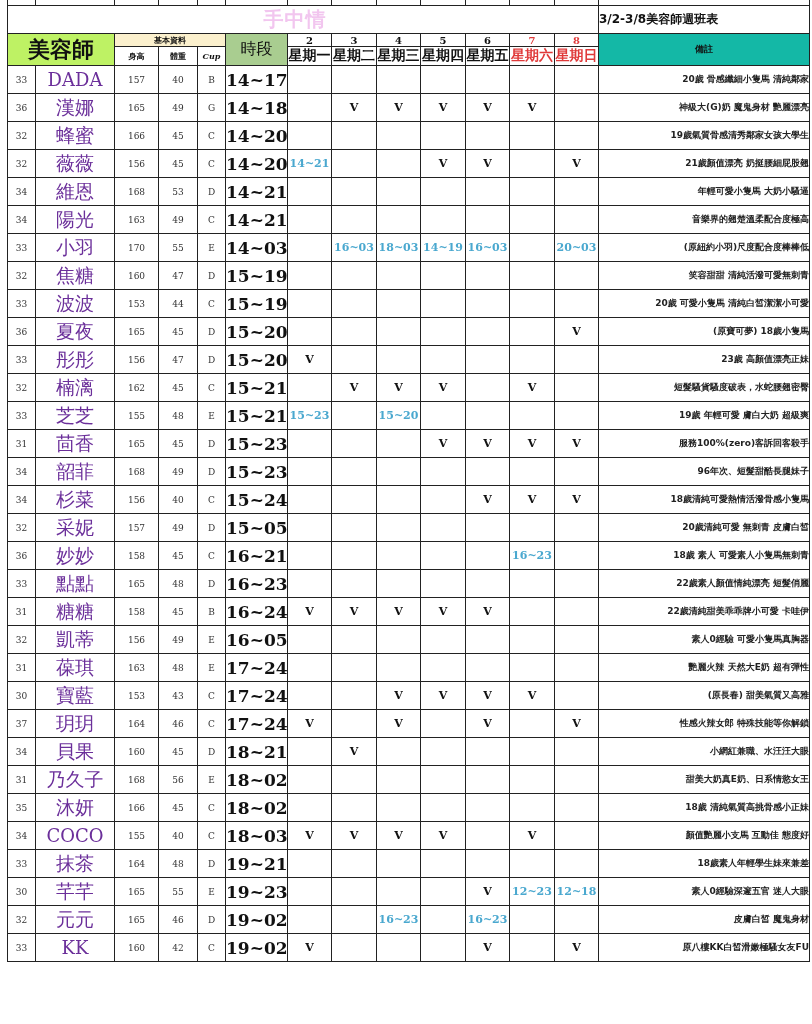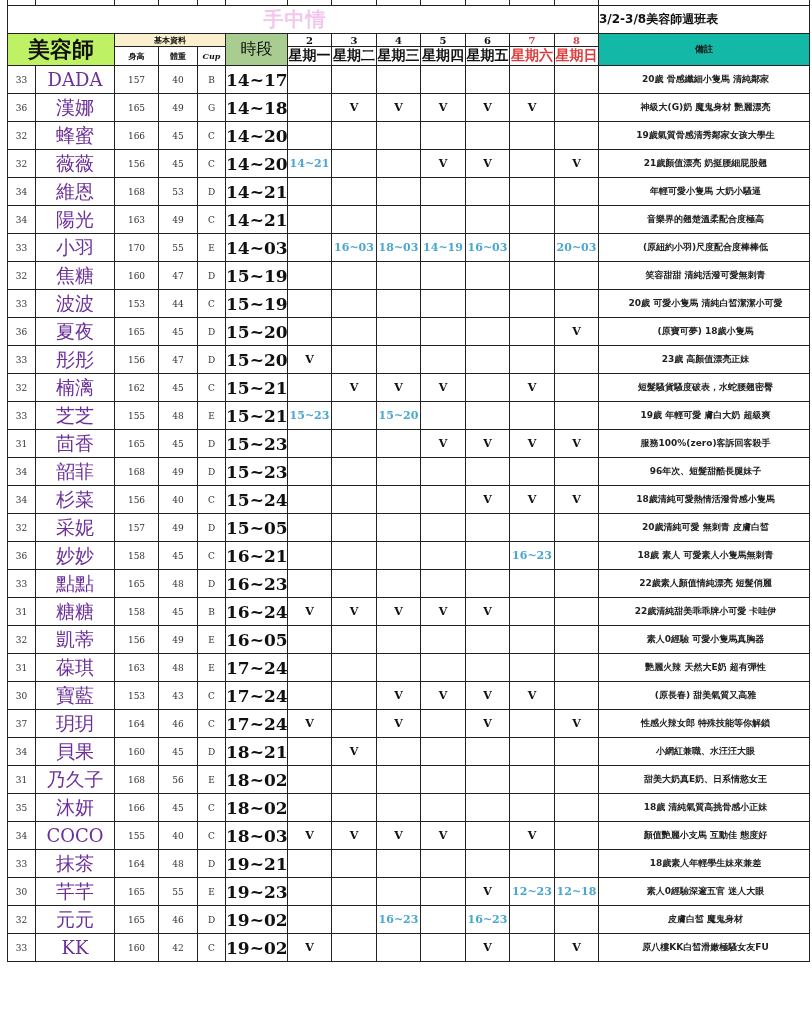--- a/index.html
+++ b/index.html
@@ -20,21 +20,21 @@
     .hdr-wd { font-family: "DejaVu Sans", sans-serif; font-weight: bold; font-size: 14px; }
     .weekend { color: #e03a3a; }
     .hdr-note { background: #14b8a6; font-family: "DejaVu Sans", sans-serif; font-weight: bold; font-size: 9px; }
     .row td { height: 27px; }
     .age, .h, .w, .cup { font-size: 9px; color: #333; }
     .name { color: #6b2f9a; font-family: "DejaVu Sans", sans-serif; font-weight: normal; font-size: 19px; }
     .name.latin { font-family: "DejaVu Serif", serif; font-size: 18px; }
     .slot { font-weight: bold; font-size: 17px; }
     .day { font-weight: bold; font-size: 11px; }
     .day.time { color: #4aa8cf; }
-    .note { text-align: center; padding-left: 3px; font-family: "DejaVu Sans", sans-serif; font-weight: bold; font-size: 9px; color: #222; }
+    .note { text-align: right; padding-left: 3px; font-family: "DejaVu Sans", sans-serif; font-weight: bold; font-size: 9px; color: #222; }
   </style>
 </head>
 <body>
 
 <div class="sheet">
   <table>
     <colgroup>
       <col style="width:28px">
         <col style="width:79px">
         <col style="width:44px">

